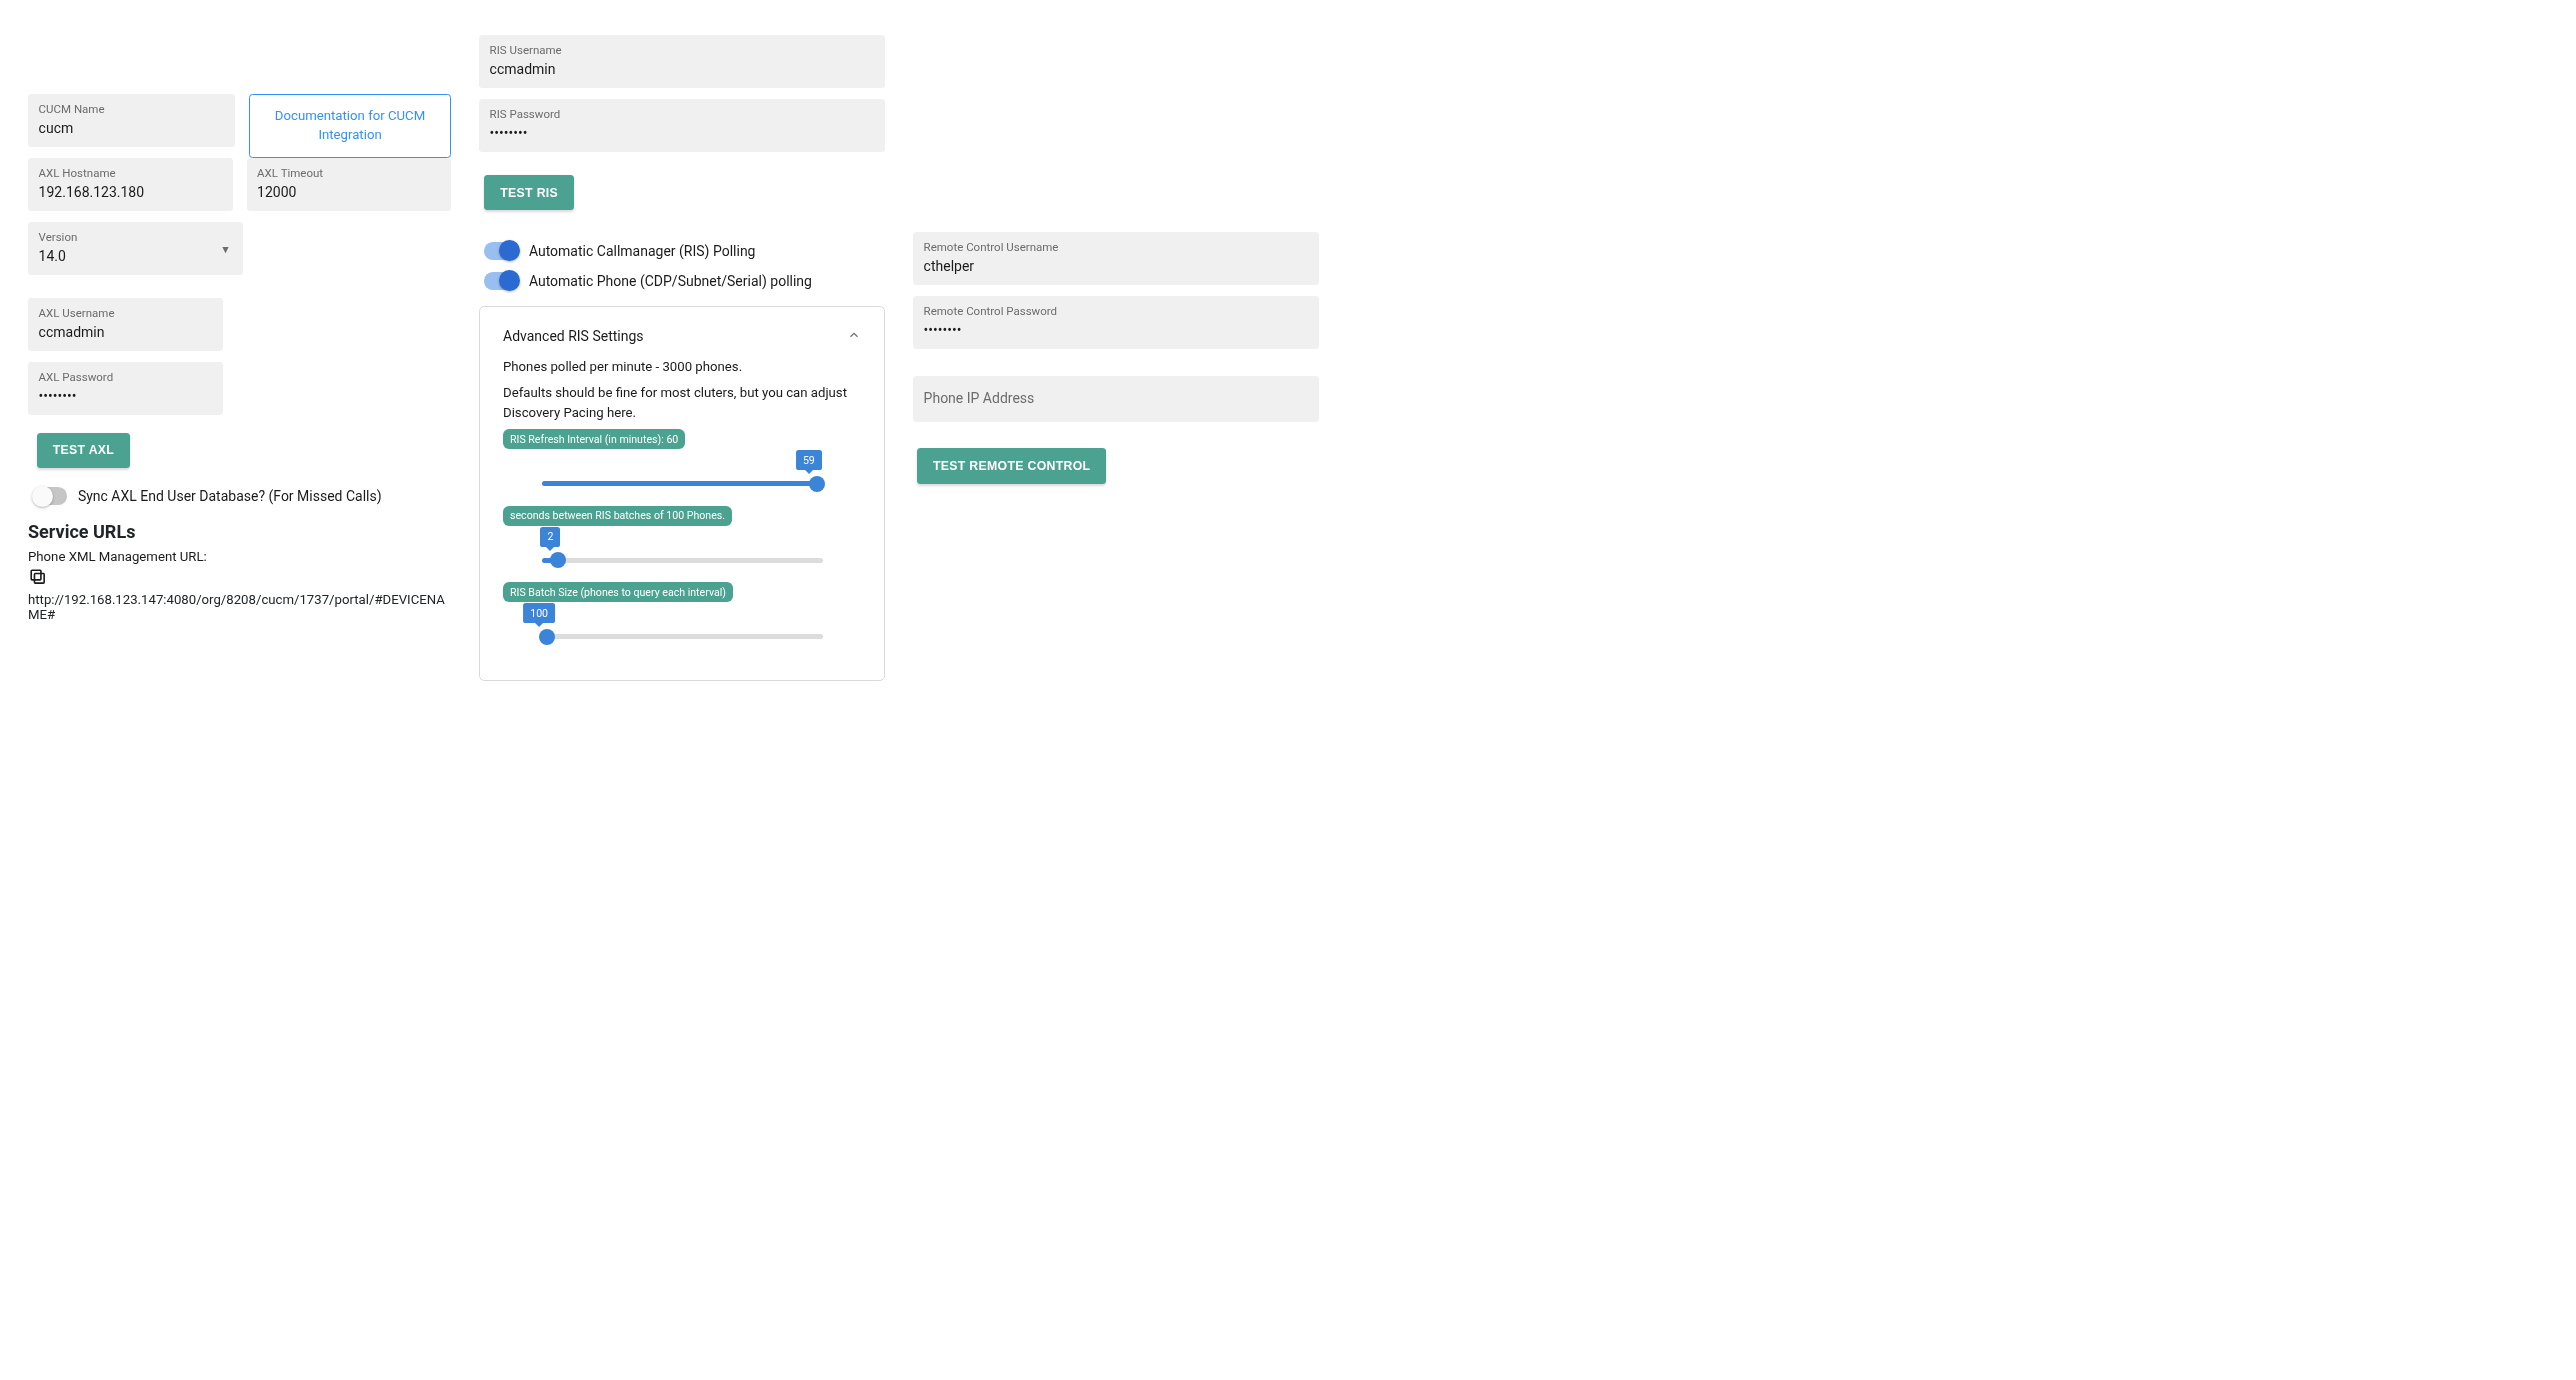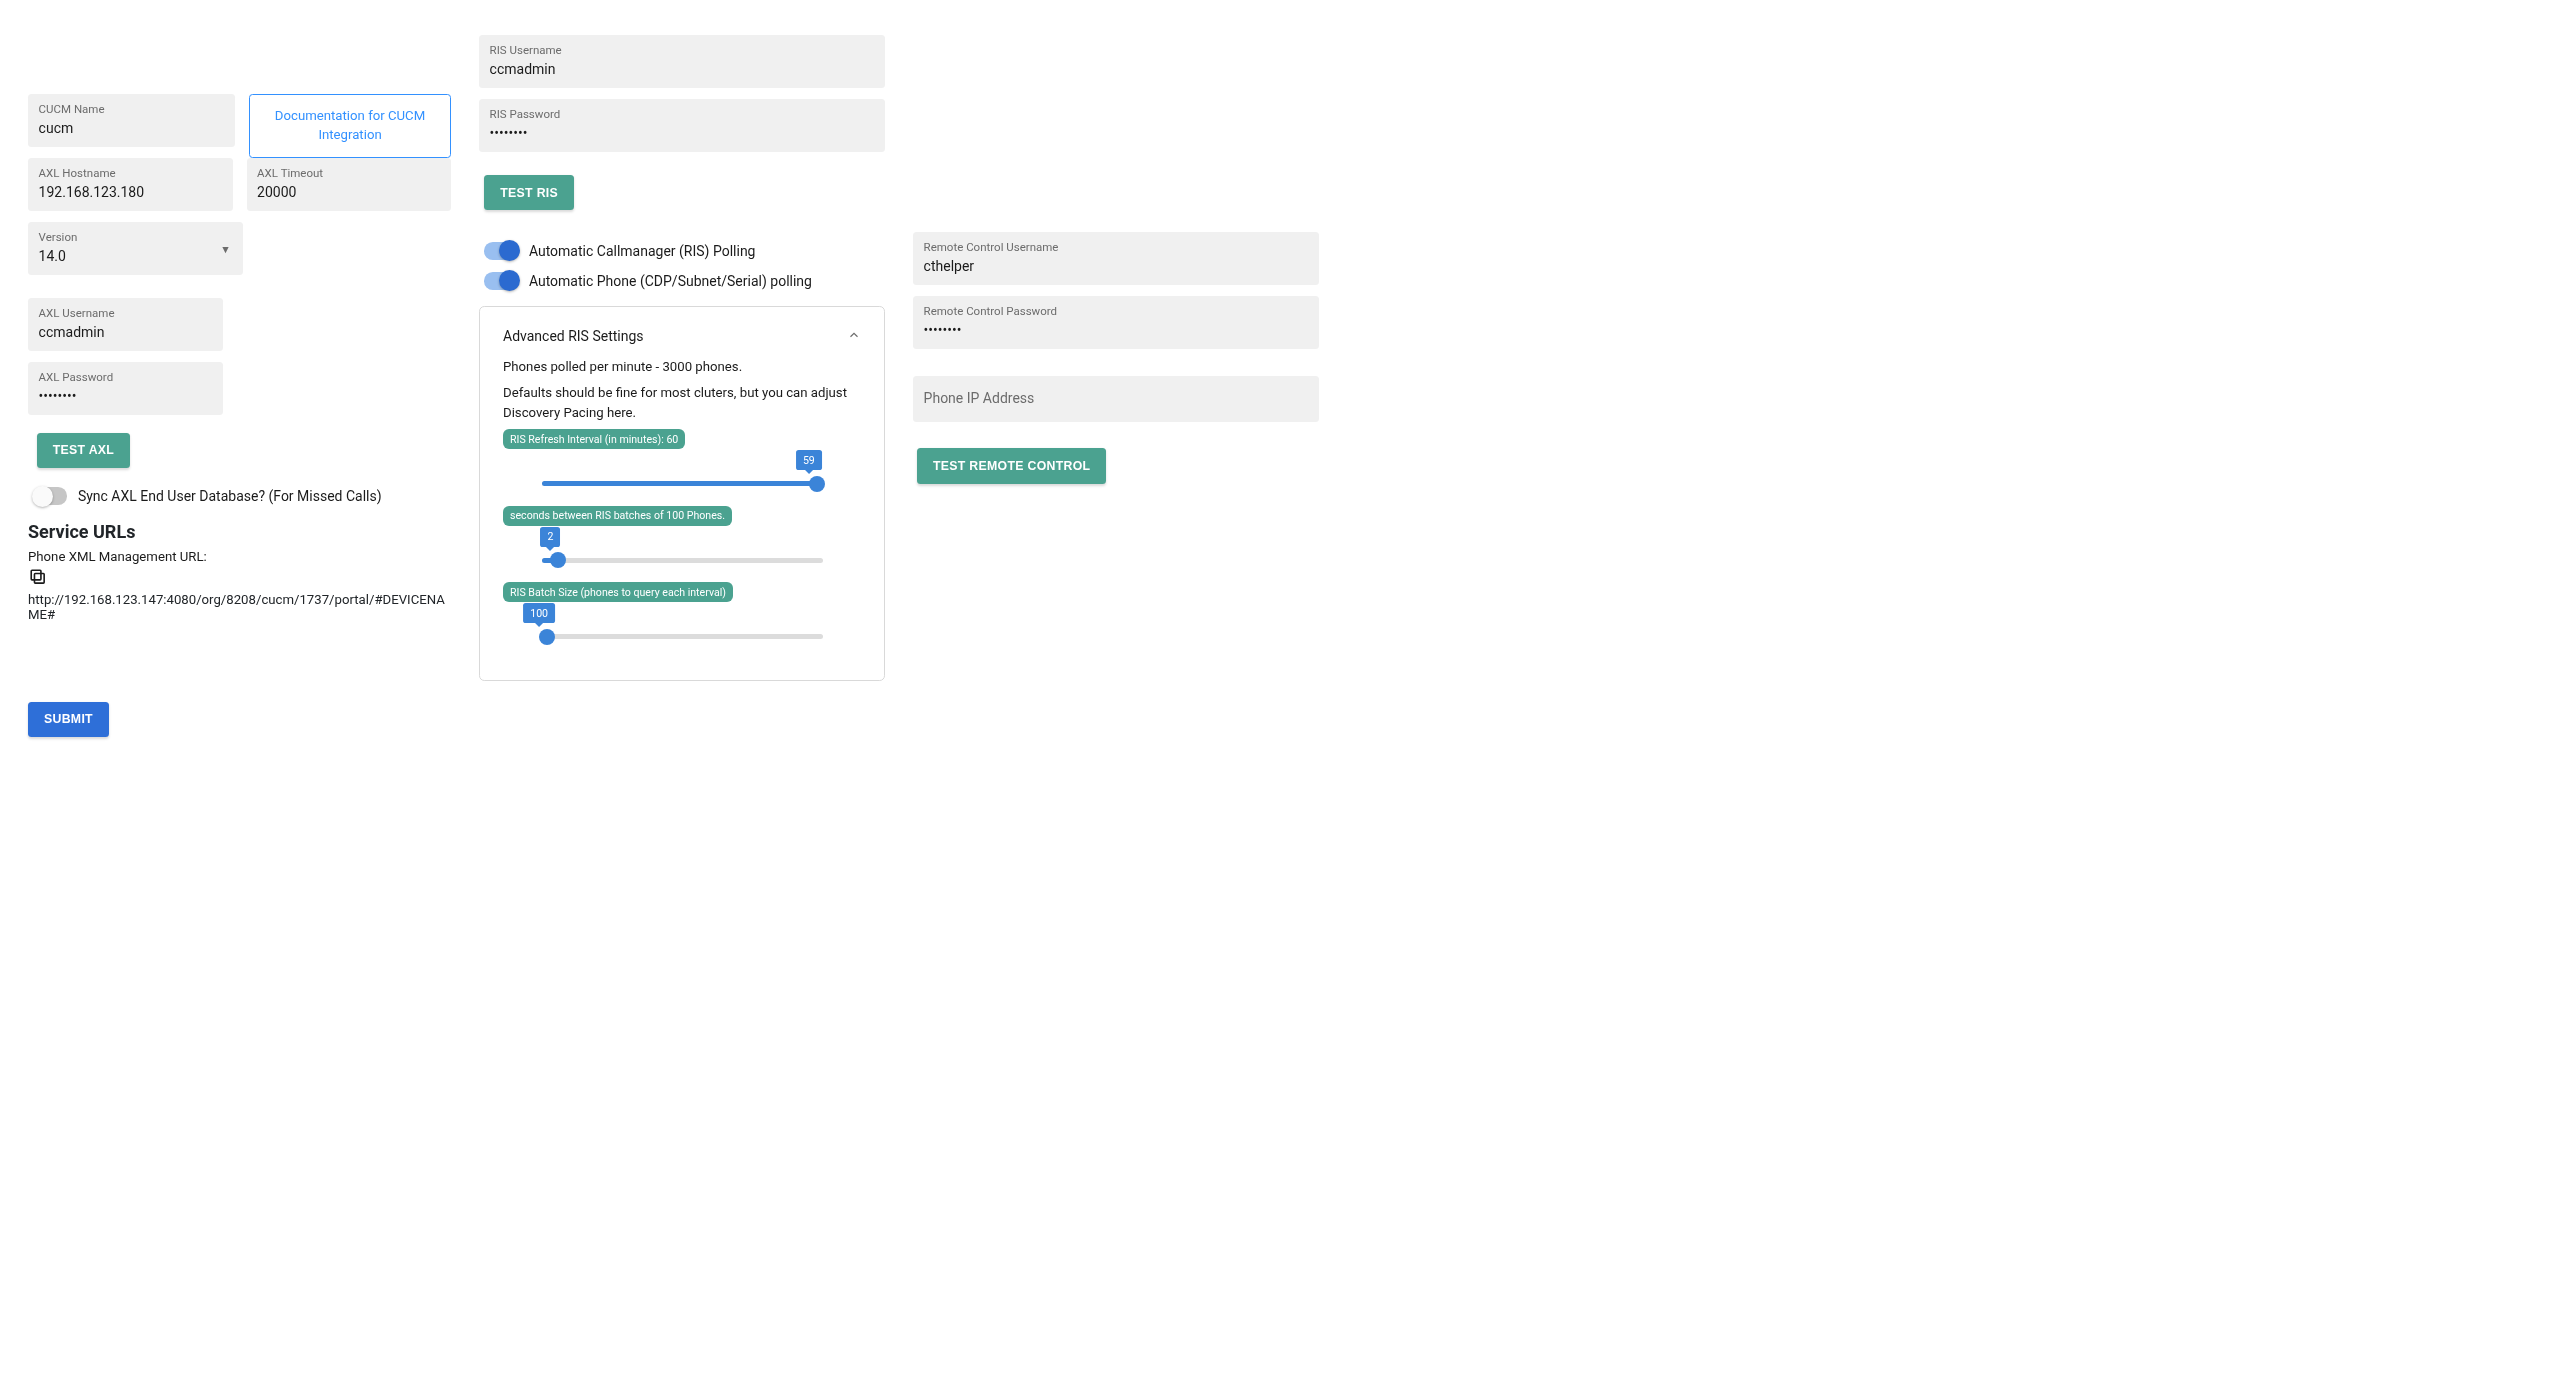--- a/index.html
+++ b/index.html
@@ -253,21 +253,21 @@
         <div class="doclink">Documentation for CUCM Integration</div>
       </div>
 
       <div class="row2">
         <div class="field">
           <div class="lbl">AXL Hostname</div>
           <div class="val">192.168.123.180</div>
         </div>
         <div class="field">
           <div class="lbl">AXL Timeout</div>
-          <div class="val">20000</div>
+          <div class="val">12000</div>
         </div>
       </div>
 
       <div class="row2">
         <div class="field select-field">
           <div class="lbl">Version</div>
           <div class="val">14.0</div>
           <span class="arrow">▼</span>
         </div>
         <div></div>
@@ -397,17 +397,14 @@
       <div class="field single-line">
         <span class="ph">Phone IP Address</span>
       </div>
 
       <div class="gap18"></div>
       <button class="btn" style="margin-left:4px;">TEST REMOTE CONTROL</button>
     </div>
 
   </div>
 
-  <div class="submit-row">
-    <button class="btn btn-blue">SUBMIT</button>
-  </div>
 </div>
 
 
 </body></html>

